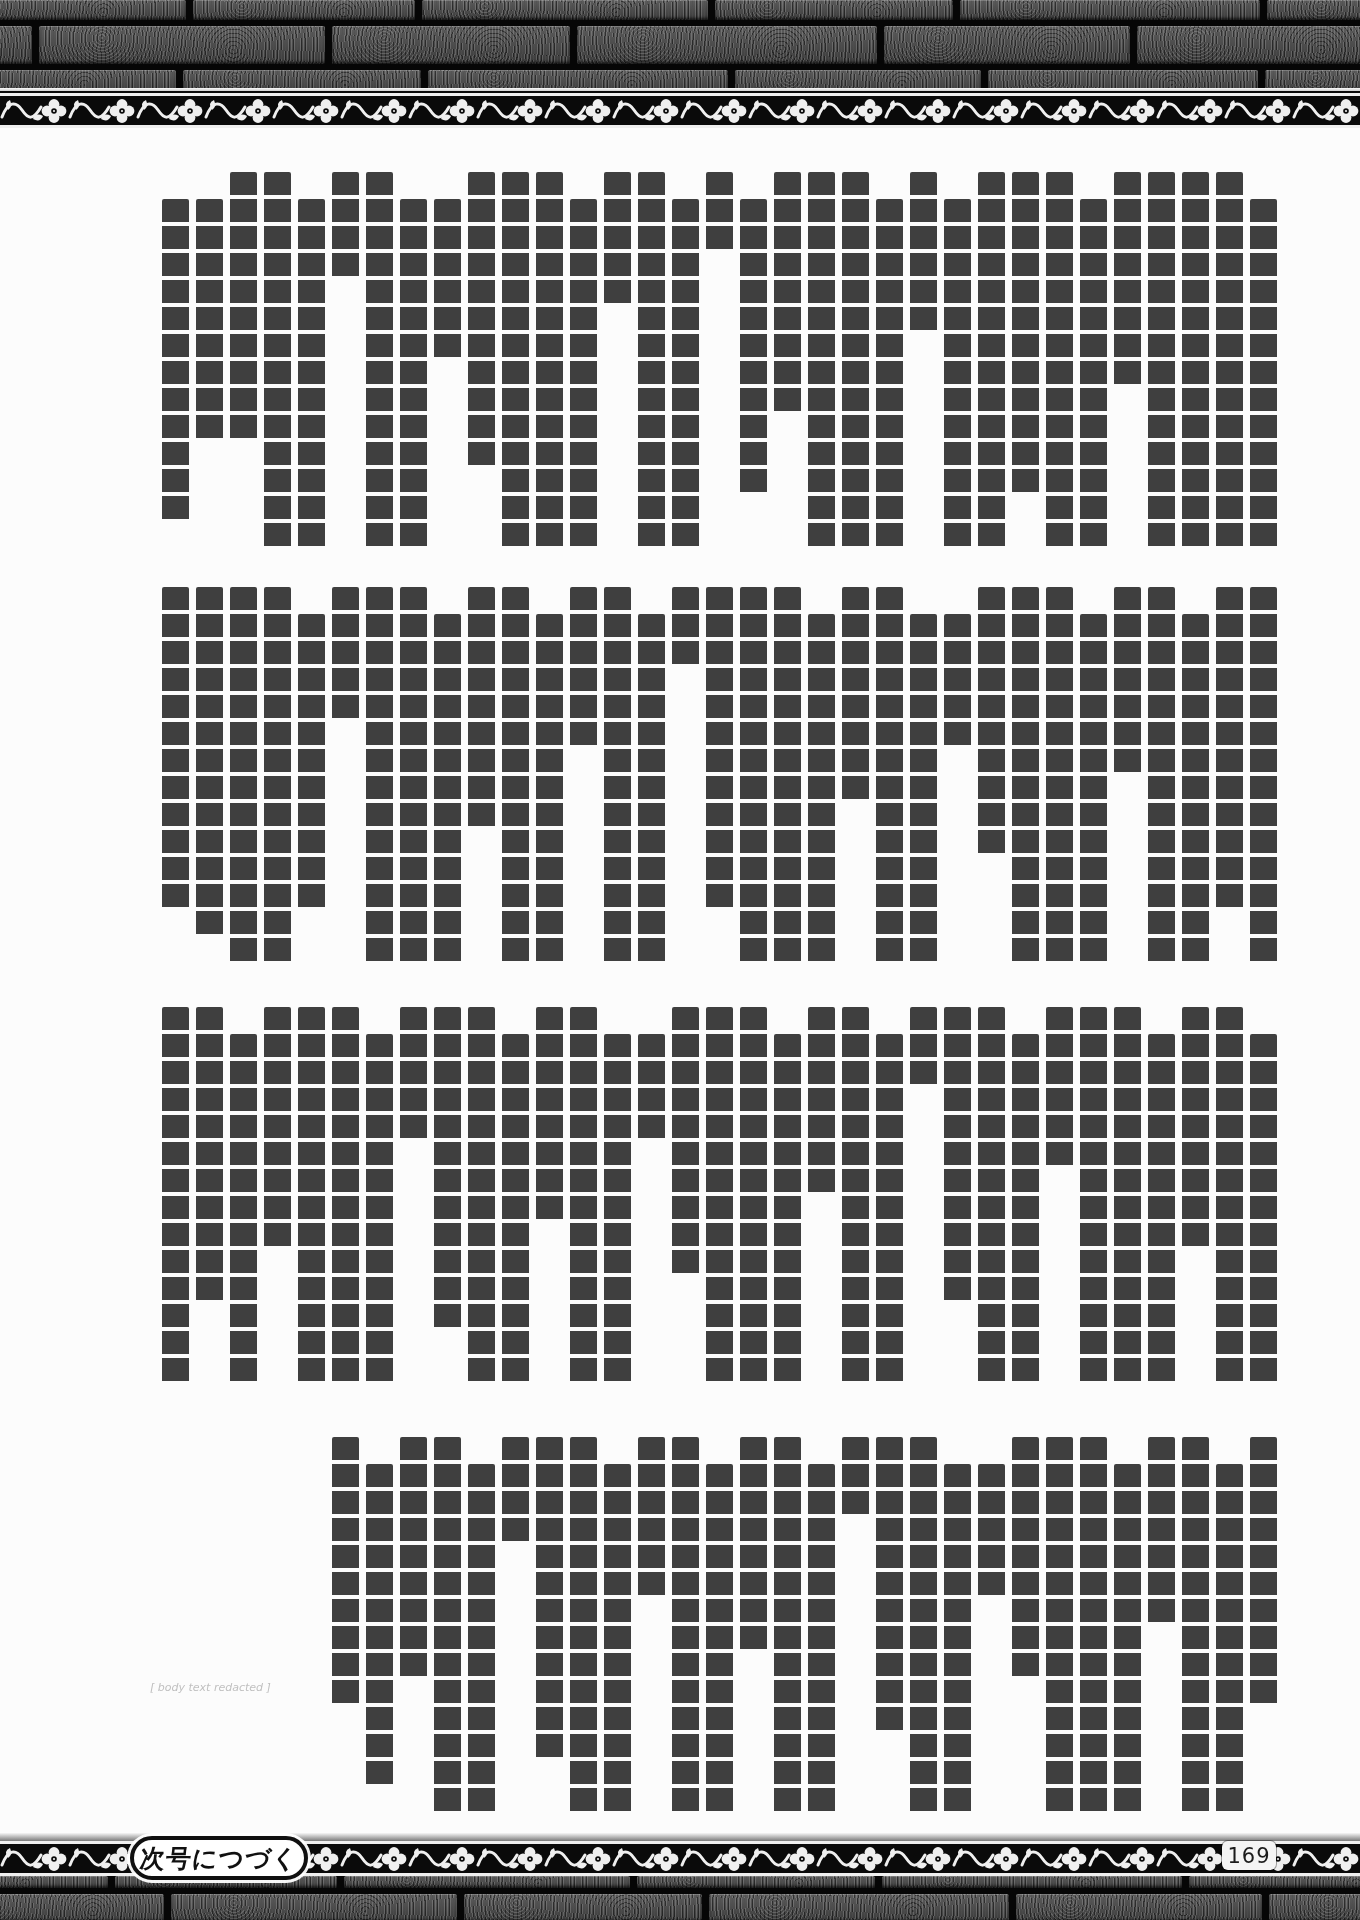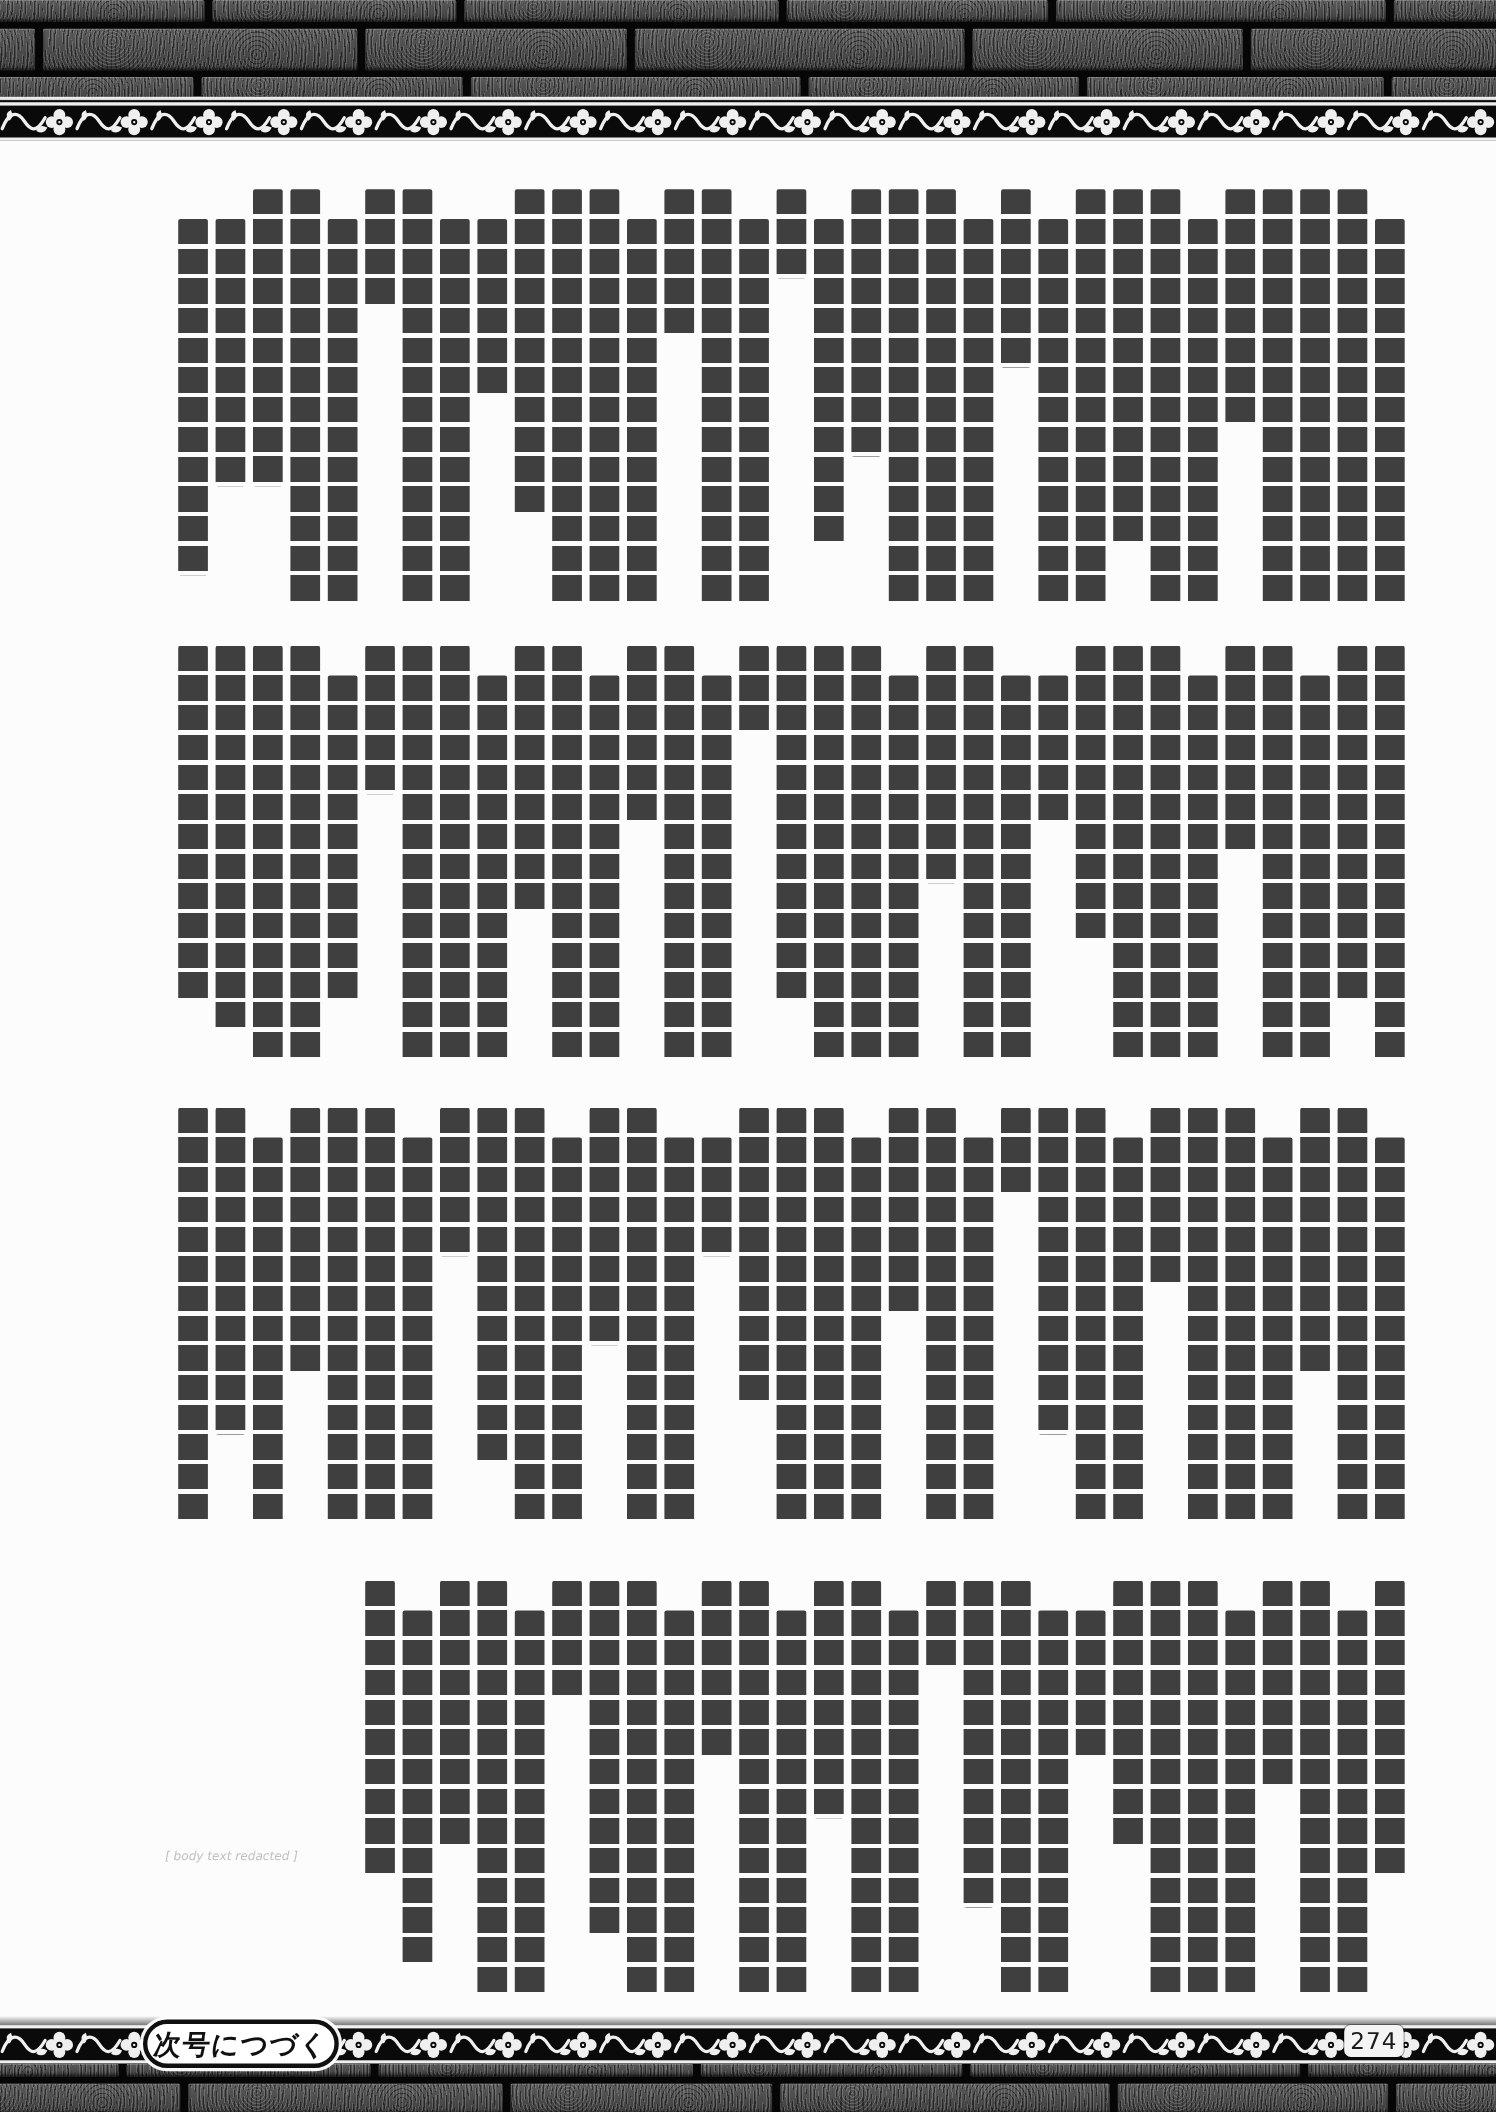--- a/index.html
+++ b/index.html
@@ -725,16 +725,16 @@
         <div class="brick" style="width: 246px;"></div>
         <div class="brick" style="width: 270px;"></div>
       </div>
     </div>
 
   <div class="continued-pill">
     <span>次号につづく</span>
   </div>
 
   <div class="page-number-box">
-    <span>274</span>
+    <span>169</span>
   </div>
 
 </div>
 
 </body></html>

